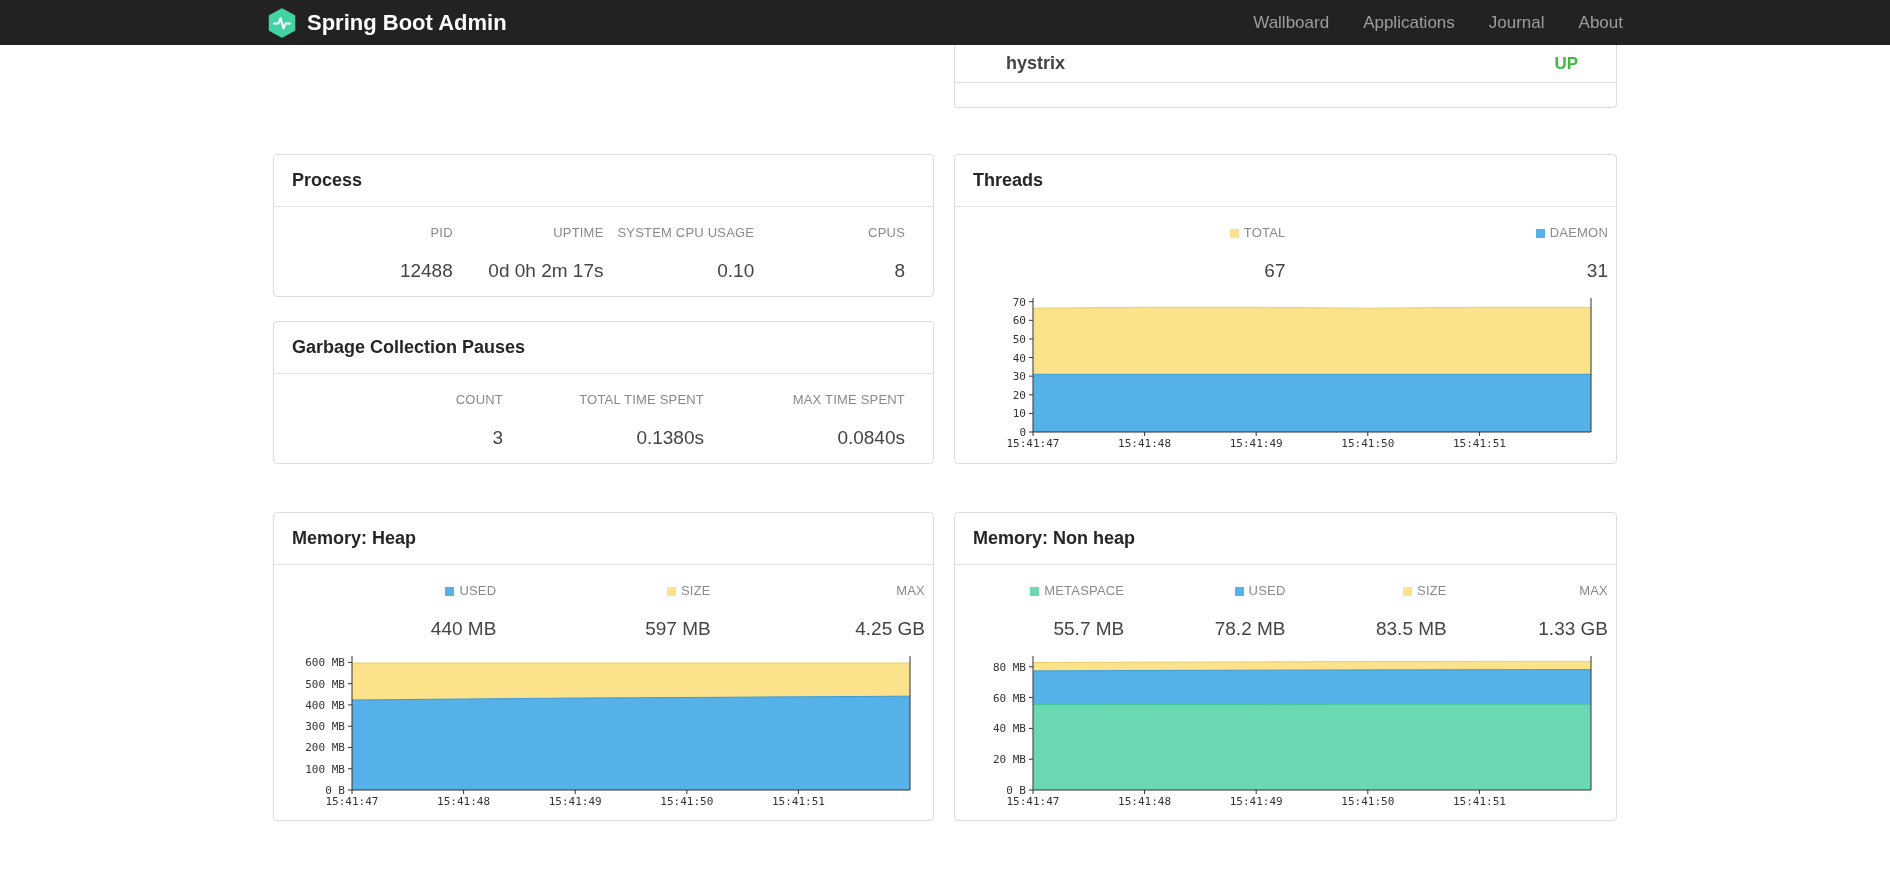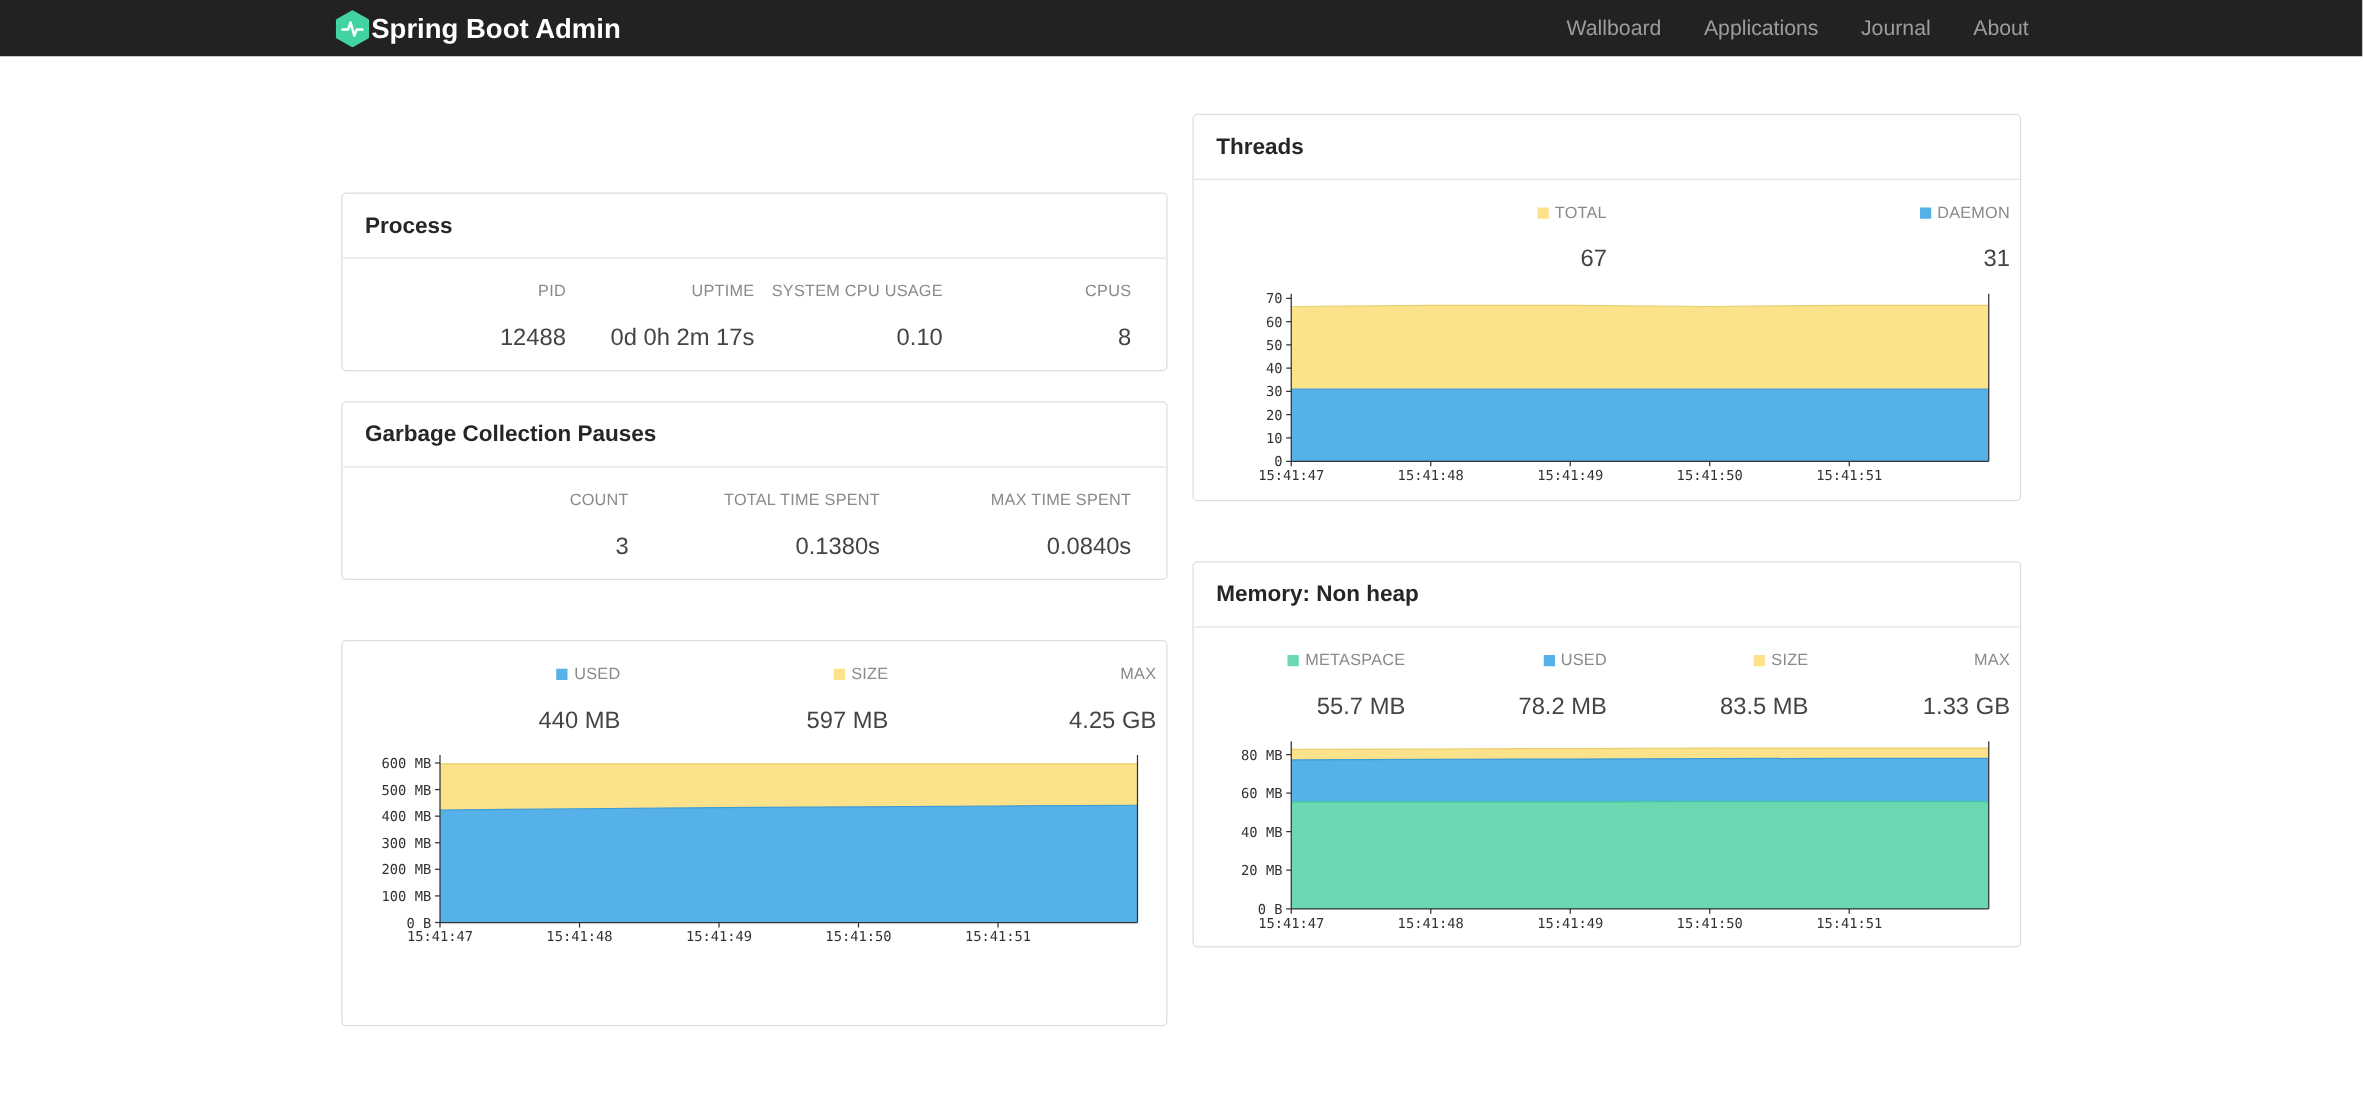--- a/index.html
+++ b/index.html
@@ -1,21 +1,21 @@
 <!DOCTYPE html>
 <html><head>
 <meta charset="utf-8">
 <style>
   *{box-sizing:border-box;margin:0;padding:0}
   html,body{width:1890px;height:892px}
   body{background:#fff;font-family:"Liberation Sans",sans-serif;overflow:hidden}
   a{text-decoration:none}
   .navbar{height:45px;background:#222;display:flex;align-items:center}
   .nav-inner{width:1356px;margin:0 auto;display:flex;align-items:center;justify-content:space-between}
-  .brand{display:flex;align-items:center;color:#fff;font-size:22px;font-weight:700;cursor:pointer}
+  .brand{display:flex;align-items:center;gap:10px;color:#fff;font-size:22px;font-weight:700;cursor:pointer}
   .logo svg{display:block}
   .nav-links{display:flex;gap:34px}
   .nav-links a{color:#9d9d9d;font-size:17px;cursor:pointer}
   .container{width:1344px;margin:0 auto;display:flex;gap:20px;align-items:flex-start}
   .col{display:flex;flex-direction:column}
   .col-left{width:661px}
   .col-right{width:663px}
   .card{background:#fff;border:1px solid #ddd;border-radius:4px;width:100%}
   .card-header{padding:15px 18px;border-bottom:1px solid #e3e3e3}
   .card-title{font-size:18px;font-weight:700;color:#262626}
@@ -105,20 +105,23 @@
           <div class="stat-value">0.1380s</div>
         </div>
         <div class="stat">
           <div class="stat-label">MAX TIME SPENT</div>
           <div class="stat-value">0.0840s</div>
         </div>
       </div>
     </div>
 
     <div class="card card-heap">
+      <div class="card-header">
+        <span class="card-title">Memory: Heap</span>
+      </div>
       <div class="legend-row">
         <div class="legend-item">
           <div class="legend-label"><span class="swatch" style="background: rgb(85, 177, 232);"></span><span>USED</span></div>
           <div class="legend-value">440 MB</div>
         </div>
         <div class="legend-item">
           <div class="legend-label"><span class="swatch" style="background: rgb(251, 226, 139);"></span><span>SIZE</span></div>
           <div class="legend-value">597 MB</div>
         </div>
         <div class="legend-item">
@@ -158,20 +161,26 @@
             <text x="398.8" y="153" text-anchor="middle">15:41:50</text>
             <line x1="510.4" y1="138" x2="510.4" y2="142" stroke="#333"></line>
             <text x="510.4" y="153" text-anchor="middle">15:41:51</text>
           </svg></div>
     </div>
 
   </div>
 
   <div class="col col-right">
 
+    <div class="card card-apps">
+      <div class="app-row">
+        <span class="app-name">hystrix</span>
+        <span class="app-status" style="color: rgb(62, 186, 62);">UP</span>
+      </div>
+    </div>
 
     <div class="card card-threads">
       <div class="card-header">
         <span class="card-title">Threads</span>
       </div>
       <div class="legend-row">
         <div class="legend-item">
           <div class="legend-label"><span class="swatch" style="background: rgb(251, 226, 139);"></span><span>TOTAL</span></div>
           <div class="legend-value">67</div>
         </div>

